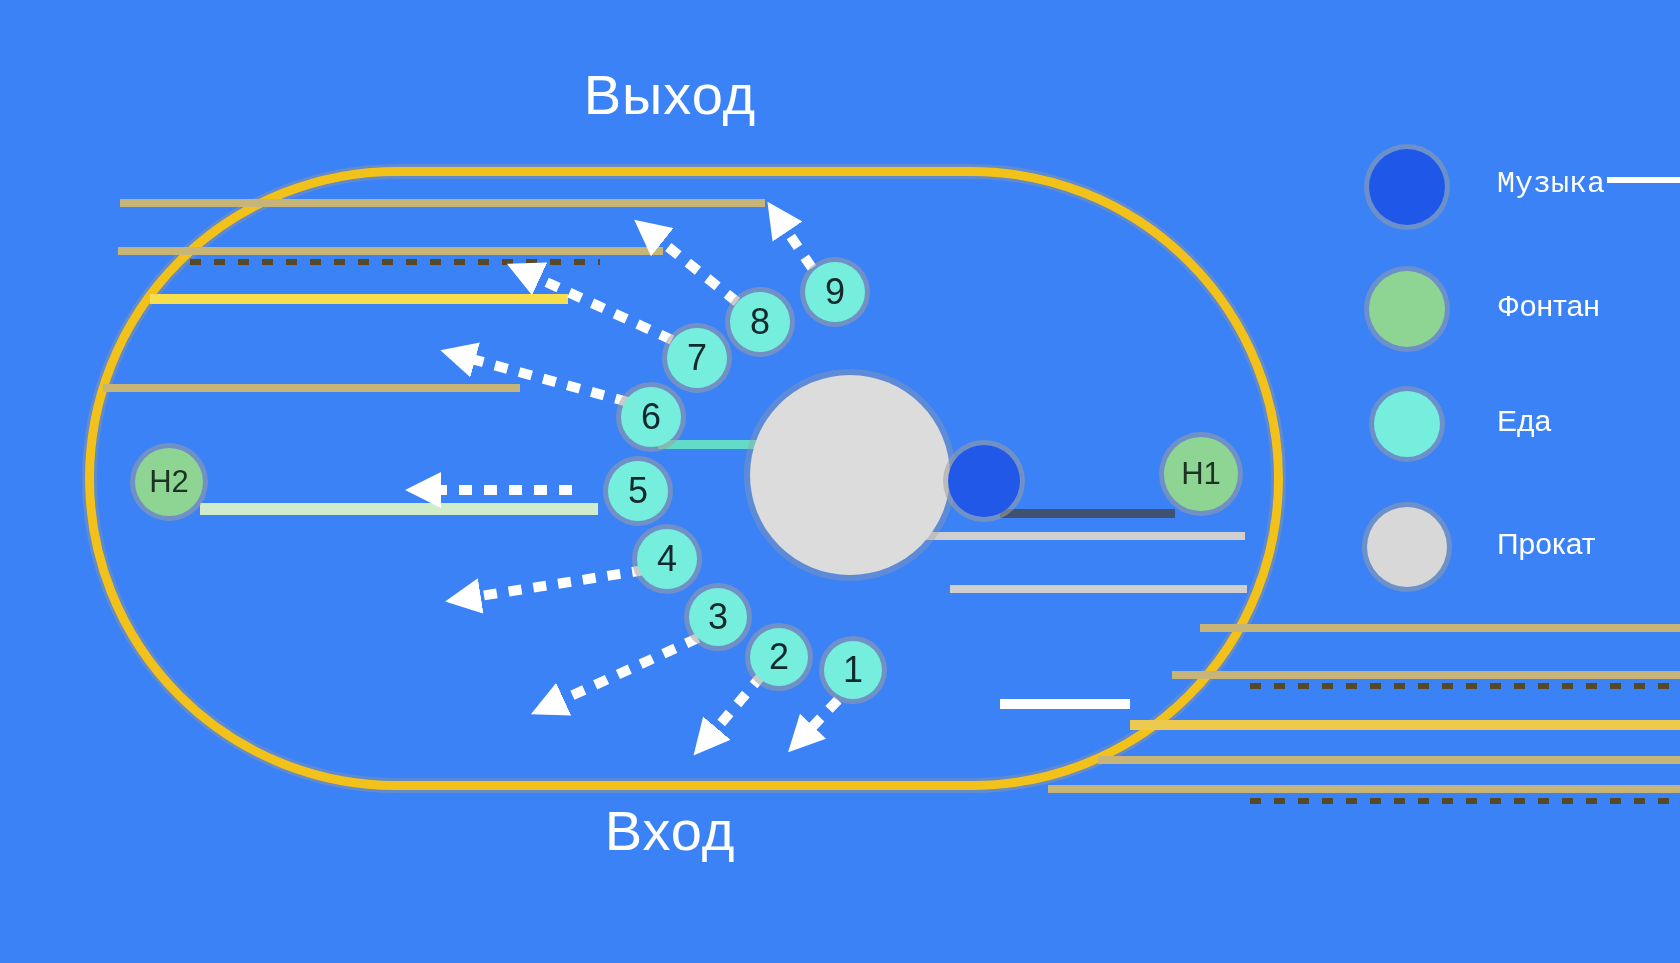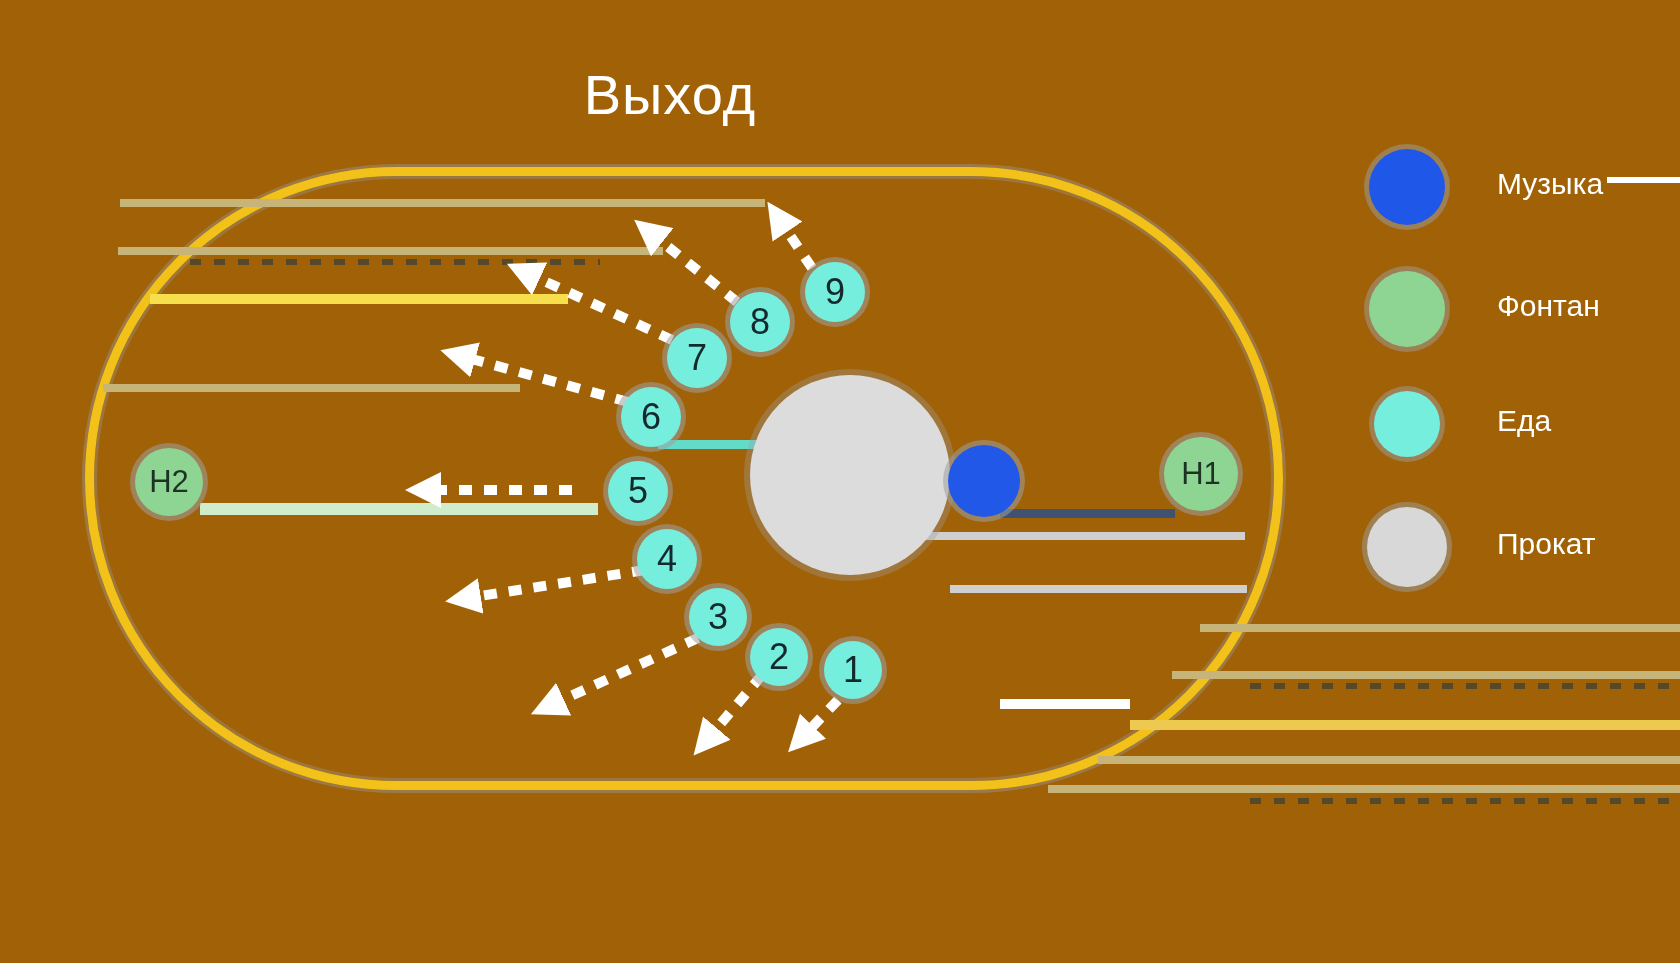--- a/index.html
+++ b/index.html
@@ -1,16 +1,16 @@
 <!DOCTYPE html>
 <html><head>
 <meta charset="utf-8">
 <style>
   html,body{margin:0;padding:0;background:#000;}
-  #stage{position:relative;width:1680px;height:963px;background:#a16207;overflow:hidden;
+  #stage{position:relative;width:1680px;height:963px;background:#3b82f6;overflow:hidden;
          font-family:"Liberation Sans", sans-serif;}
 
   
   .rink{position:absolute;left:85px;top:167px;width:1180px;height:605px;
         border:9px solid #f2c21a;border-radius:320px;
         box-shadow:0 0 0 3px rgba(150,150,150,.45), inset 0 0 0 3px rgba(150,150,150,.40);}
 
   
   .hline{position:absolute;height:8px;}
   .tan{background:#c7b478;}
@@ -42,20 +42,21 @@
   svg{position:absolute;left:0;top:0;}
 </style>
 </head>
 <body>
 
 <div id="stage">
 
   <div class="rink"></div>
 
   <div class="title" style="left:540px;top:62px;width:260px;">Выход</div>
+  <div class="title" style="left:550px;top:798px;width:240px;">Вход</div>
 
   <div class="hline tan" style="left:120px;top:199px;width:645px;"></div>
   <div class="hline tan" style="left:118px;top:247px;width:545px;"></div>
   <div class="hline dotted" style="left:190px;top:259px;width:410px;"></div>
   <div class="hline yellow" style="left:150px;top:294px;width:418px;height:10px;"></div>
   <div class="hline tan" style="left:103px;top:384px;width:417px;"></div>
   <div class="hline lgreen" style="left:200px;top:503px;width:398px;height:12px;"></div>
 
   <div class="hline teal" style="left:658px;top:440px;width:105px;height:9px;"></div>
   <div class="hline navy" style="left:1000px;top:509px;width:175px;height:9px;"></div>
@@ -101,21 +102,21 @@
   <div class="circ station" style="left:689px;top:588px;width:58px;height:58px;">3</div>
   <div class="circ station" style="left:637px;top:529px;width:60px;height:60px;">4</div>
   <div class="circ station" style="left:608px;top:461px;width:60px;height:60px;">5</div>
   <div class="circ station" style="left:621px;top:387px;width:60px;height:60px;">6</div>
   <div class="circ station" style="left:667px;top:328px;width:60px;height:60px;">7</div>
   <div class="circ station" style="left:730px;top:292px;width:60px;height:60px;">8</div>
   <div class="circ station" style="left:805px;top:262px;width:60px;height:60px;">9</div>
 
   <div>
     <div class="legend-circ" style="left: 1369px; top: 149px; width: 76px; height: 76px; background: rgb(31, 87, 232);"></div>
-    <div class="legend-row-label" style="top:167px;">Музыка</div>
+    <div class="legend-row-label" style="top:167px;font-family:Liberation Mono, monospace;">Музыка</div>
     <div class="hline whiteline" style="left:1607px;top:177px;width:73px;height:6px;"></div>
 
     <div class="legend-circ" style="left: 1369px; top: 271px; width: 76px; height: 76px; background: rgb(142, 213, 148);"></div>
     <div class="legend-row-label" style="top:289px;">Фонтан</div>
 
     <div class="legend-circ" style="left: 1374px; top: 391px; width: 66px; height: 66px; background: rgb(118, 238, 221);"></div>
     <div class="legend-row-label" style="top:404px;">Еда</div>
 
     <div class="legend-circ" style="left: 1367px; top: 507px; width: 80px; height: 80px; background: rgb(216, 216, 216);"></div>
     <div class="legend-row-label" style="top:527px;">Прокат</div>

